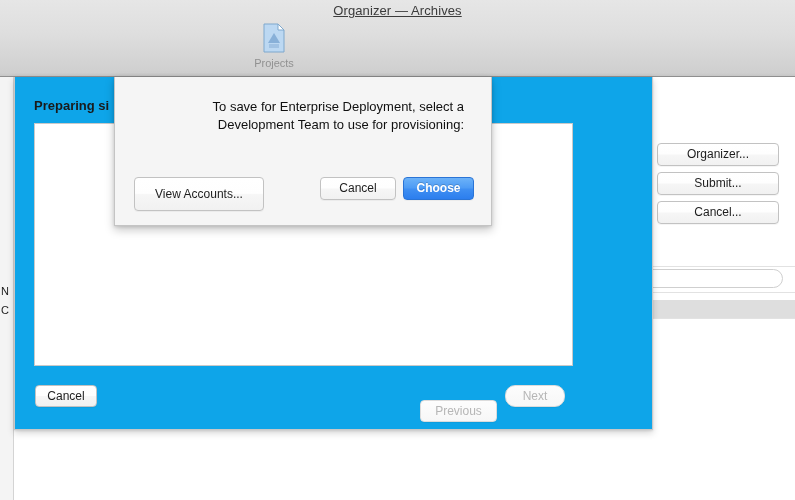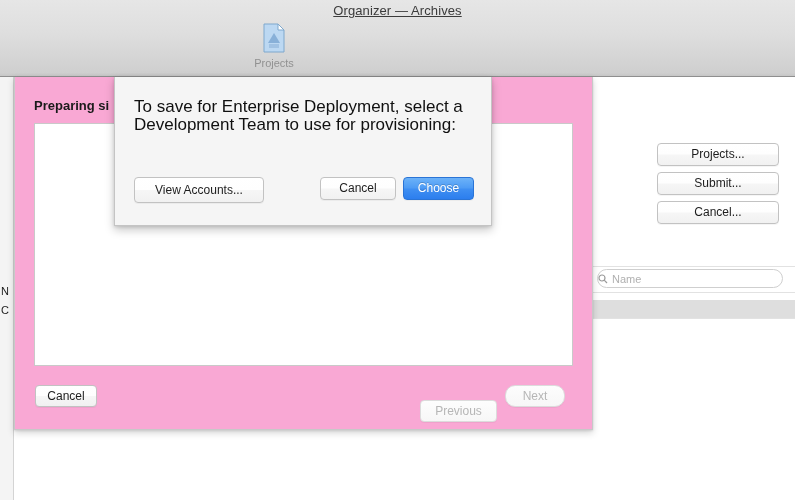--- a/index.html
+++ b/index.html
@@ -114,22 +114,22 @@
   .hline {
     position: absolute; left: 0; width: 202px; height: 1px; background: #e2e2e2;
   }
   .table-row-selected {
     position: absolute; left: 0px; top: 223px; width: 202px; height: 18px;
     background: #dedede;
   }
 
   
   .sheet {
-    position: absolute; left: 14px; top: 77px; width: 579px; height: 353px;
-    background: #f9a8d4;
+    position: absolute; left: 14px; top: 77px; width: 639px; height: 353px;
+    background: #0ea5e9;
     border: 1px solid #c8c8c8;
     border-top: none;
     box-sizing: border-box;
     box-shadow: 0 3px 7px rgba(0,0,0,0.17), 0 1px 2px rgba(0,0,0,0.10);
     padding-left: 36px;
   }
   .sheet-title {
     position: absolute; left: 19px; top: 21px;
     font-size: 13px; font-weight: bold; color: #1a1a1a;
     white-space: nowrap;
@@ -159,52 +159,53 @@
   .dialog {
     position: absolute; left: 114px; top: 77px; width: 378px; height: 149px;
     background: #f5f5f5;
     border: 1px solid #c4c4c4;
     border-top: none;
     box-sizing: border-box;
     box-shadow: 0 4px 9px rgba(0,0,0,0.22), 0 1px 3px rgba(0,0,0,0.12);
   }
   .dialog-msg {
     position: absolute; left: 19px; top: 21px; width: 330px;
-    font-size: 17px; color: #101010; line-height: 18px;
+    font-size: 13px; color: #101010; line-height: 18px; text-align: right;
   }
   .popup-button {
     position: absolute; left: 19px; top: 66px; width: 340px; height: 21px;
     background: linear-gradient(to bottom, #ffffff 0%, #fdfdfd 50%, #f7f7f7 100%);
     border: 1px solid #b8b8b8;
     border-radius: 4px;
     box-sizing: border-box;
   }
   .popup-value {
     position: absolute; left: 9px; top: 0px; line-height: 19px;
     font-size: 12px; color: #111111;
   }
   .popup-stepper {
     position: absolute; right: 1px; top: 1px; width: 18px; height: 17px;
     background: linear-gradient(to bottom, #5fa9f8 0%, #3d8ef2 50%, #2f82ef 51%, #1f72e8 100%);
     border-radius: 3px;
     display: flex; align-items: center; justify-content: center;
   }
   .dialog-buttons { position: absolute; left: 0; top: 100px; width: 100%; }
   .btn.view-accounts {
-    position: absolute; left: 19px; top: 0; width: 130px; height: 26px; line-height: 21px;
+    position: absolute; left: 19px; top: 0; width: 130px; height: 34px; line-height: 21px;
   }
   .btn.dlg-cancel {
     position: absolute; left: 205px; top: 0; width: 76px; height: 23px; line-height: 21px;
   }
   .btn.choose {
     position: absolute; left: 288px; top: 0; width: 71px; height: 23px; line-height: 21px;
     color: #ffffff;
     background: linear-gradient(to bottom, #6cb2f8 0%, #4d9bf5 48%, #3f8ff2 52%, #2c7eee 100%);
     border: 1px solid #2a74d6;
     text-shadow: 0 -1px 0 rgba(0,0,0,0.18);
+    font-weight: bold;
   }
 </style>
 </head>
 <body>
 
 <div id="root">
 
   <div class="titlebar">
     <div class="window-title">Organizer — Archives</div>
 
@@ -231,21 +232,21 @@
     <div class="left-column">
       <div class="clipped-headers">
         <div>N</div>
         <div>C</div>
       </div>
     </div>
 
     <div class="right-panel">
 
       <div class="action-buttons">
-        <button class="btn">Projects...</button>
+        <button class="btn">Organizer...</button>
         <button class="btn">Submit...</button>
         <button class="btn">Cancel...</button>
       </div>
 
       <div class="hline" style="top:189px;"></div>
       <div class="search-row">
         <div class="search-field">
           <span class="search-icon">
             <svg width="10" height="10" viewBox="0 0 10 10">
               <circle cx="4" cy="4" r="3" fill="none" stroke="#9a9a9a" stroke-width="1.2"></circle>

